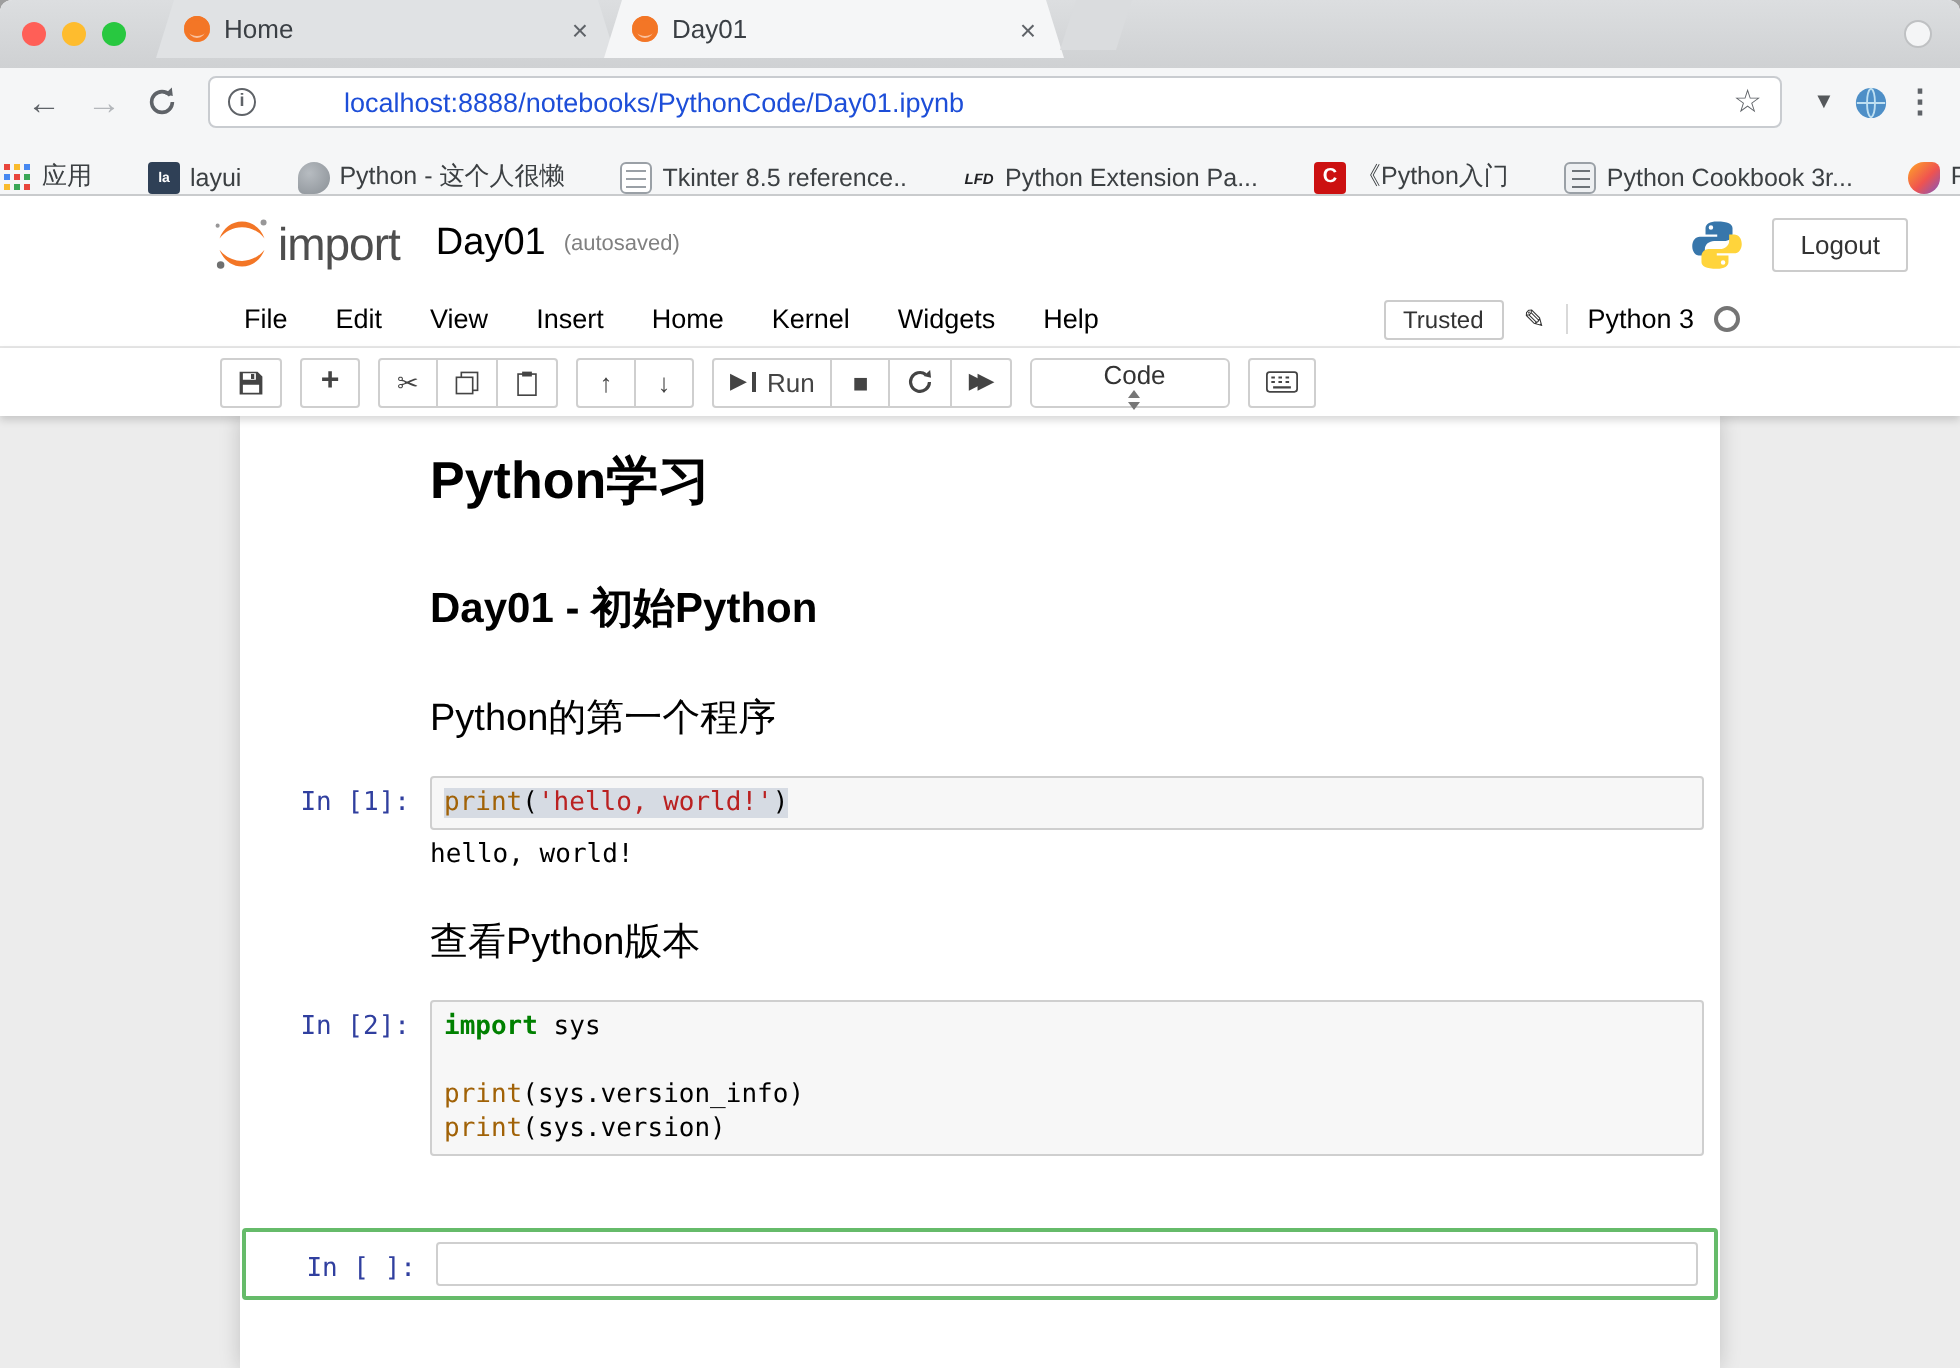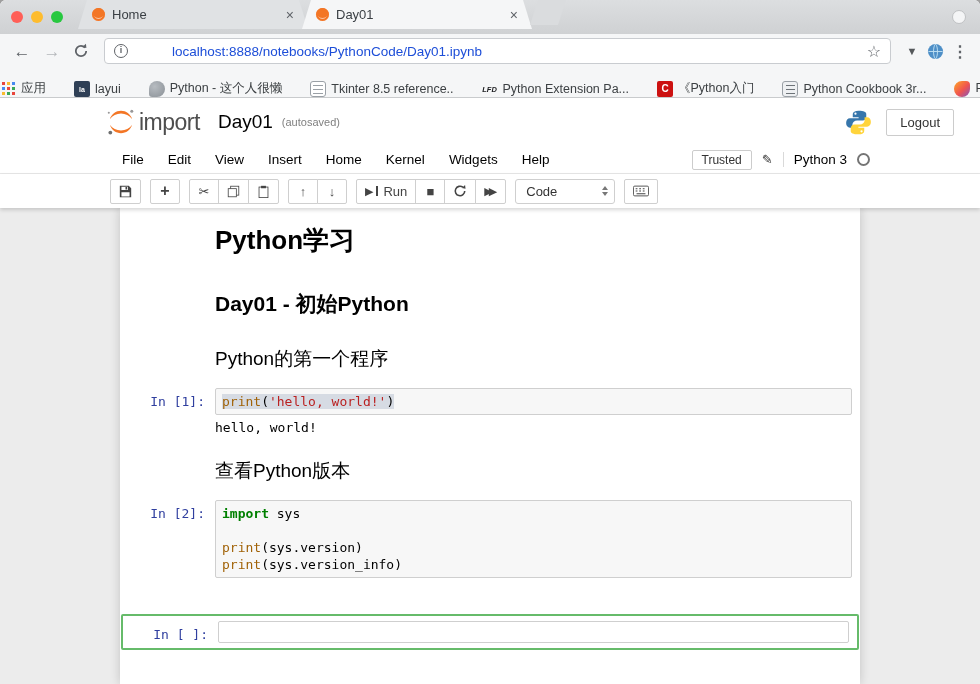--- a/index.html
+++ b/index.html
@@ -70,21 +70,21 @@
   .btn { height:25px; min-width:30px; padding:0 8px; background:#fff; border:1px solid #cfcfcf; border-radius:2px; display:inline-flex; align-items:center; justify-content:center; font-size:13px; color:#444; gap:5px; }
   .btn-group { display:inline-flex; }
   .btn-group .btn { border-radius:0; margin-left:-1px; }
   .btn-group .btn:first-child { border-radius:2px 0 0 2px; margin-left:0; }
   .btn-group .btn:last-child { border-radius:0 2px 2px 0; }
   .glyph { font-size:13px; line-height:1; }
   .plus { font-size:16px; font-weight:bold; }
   .run-bar { width:2px; height:10px; background:#444; margin-left:-2px; }
   .ff { letter-spacing:-4px; padding-right:4px; font-size:11px; }
   .play-sm { font-size:11px; }
-  .cell-type { height:25px; min-width:100px; border:1px solid #cfcfcf; border-radius:3px; background:#fff; display:inline-flex; align-items:center; justify-content:space-between; padding:0 6px 0 10px; font-size:13px; color:#333; }
+  .cell-type { height:25px; min-width:100px; border:1px solid #cfcfcf; border-radius:3px; background:#fff; display:inline-flex; align-items:center; justify-content:space-between; padding:0 6px 0 10px; font-size:13px; color:#333;flex-direction:column; }
   .stepper { display:flex; flex-direction:column; align-items:center; }
   .tri-up { width:0; height:0; border-left:3.5px solid transparent; border-right:3.5px solid transparent; border-bottom:4.5px solid #777; margin-bottom:2px; }
   .tri-down { width:0; height:0; border-left:3.5px solid transparent; border-right:3.5px solid transparent; border-top:4.5px solid #777; }
 
   
   .nb-area { flex:1; background:#ececec; overflow:hidden; }
   .nb-container { width:740px; margin:0 auto; background:#fff; box-shadow:0 0 10px rgba(0,0,0,.18); min-height:100%; padding-top:8px; }
   .cell { padding:5px 0; }
   .row { display:flex; }
   .prompt { width:95px; flex:none; text-align:right; padding-right:10px; padding-top:5px; font-family:"DejaVu Sans Mono",monospace; font-size:13px; line-height:17px; color:#303f9f; }
@@ -352,22 +352,22 @@
             <h3>查看Python版本</h3>
           </div>
       </div>
 
       <div class="cell">
         <div class="row">
           <div class="prompt">In [2]:</div>
           <div class="input-box">
             <div class="cm-line"><span class="tok-kw">import</span><span> sys</span></div>
             <div class="cm-line">&nbsp;</div>
+            <div class="cm-line"><span class="tok-fn">print</span><span>(sys.version_info)</span></div>
             <div class="cm-line"><span class="tok-fn">print</span><span>(sys.version)</span></div>
-            <div class="cm-line"><span class="tok-fn">print</span><span>(sys.version_info)</span></div>
           </div>
         </div>
         <div class="row">
           <div class="prompt"></div>
         </div>
       </div>
 
       <div class="cell selected-edit">
         <div class="row">
           <div class="prompt">In [ ]:</div>

